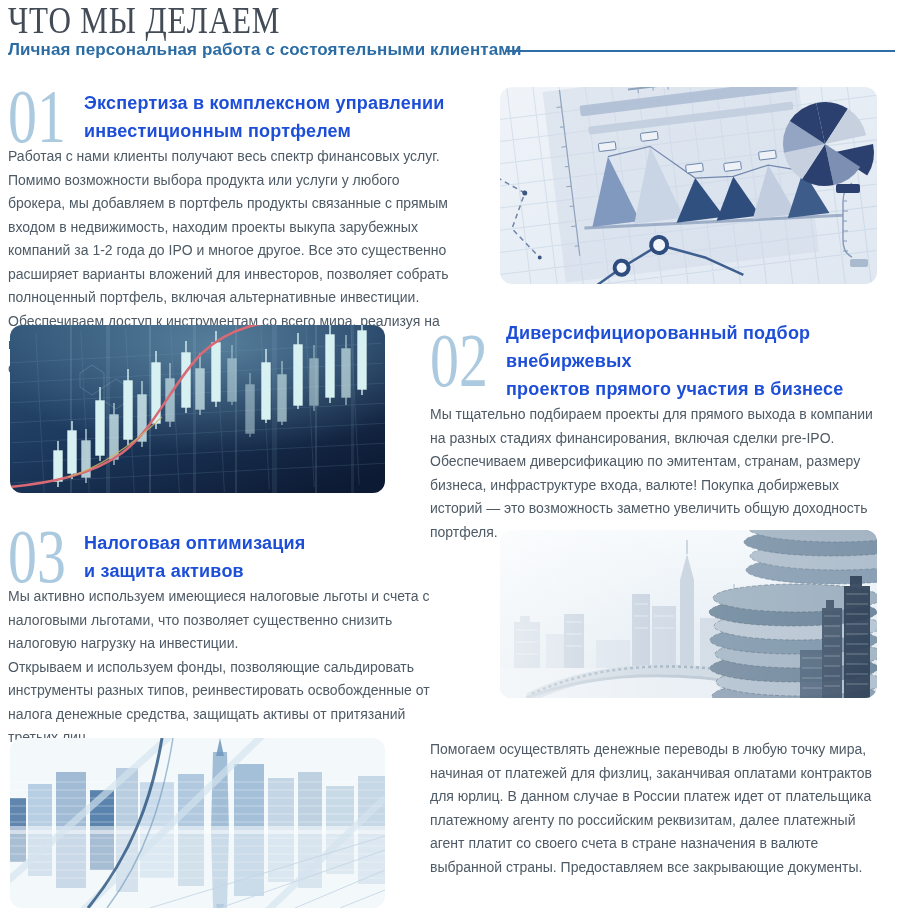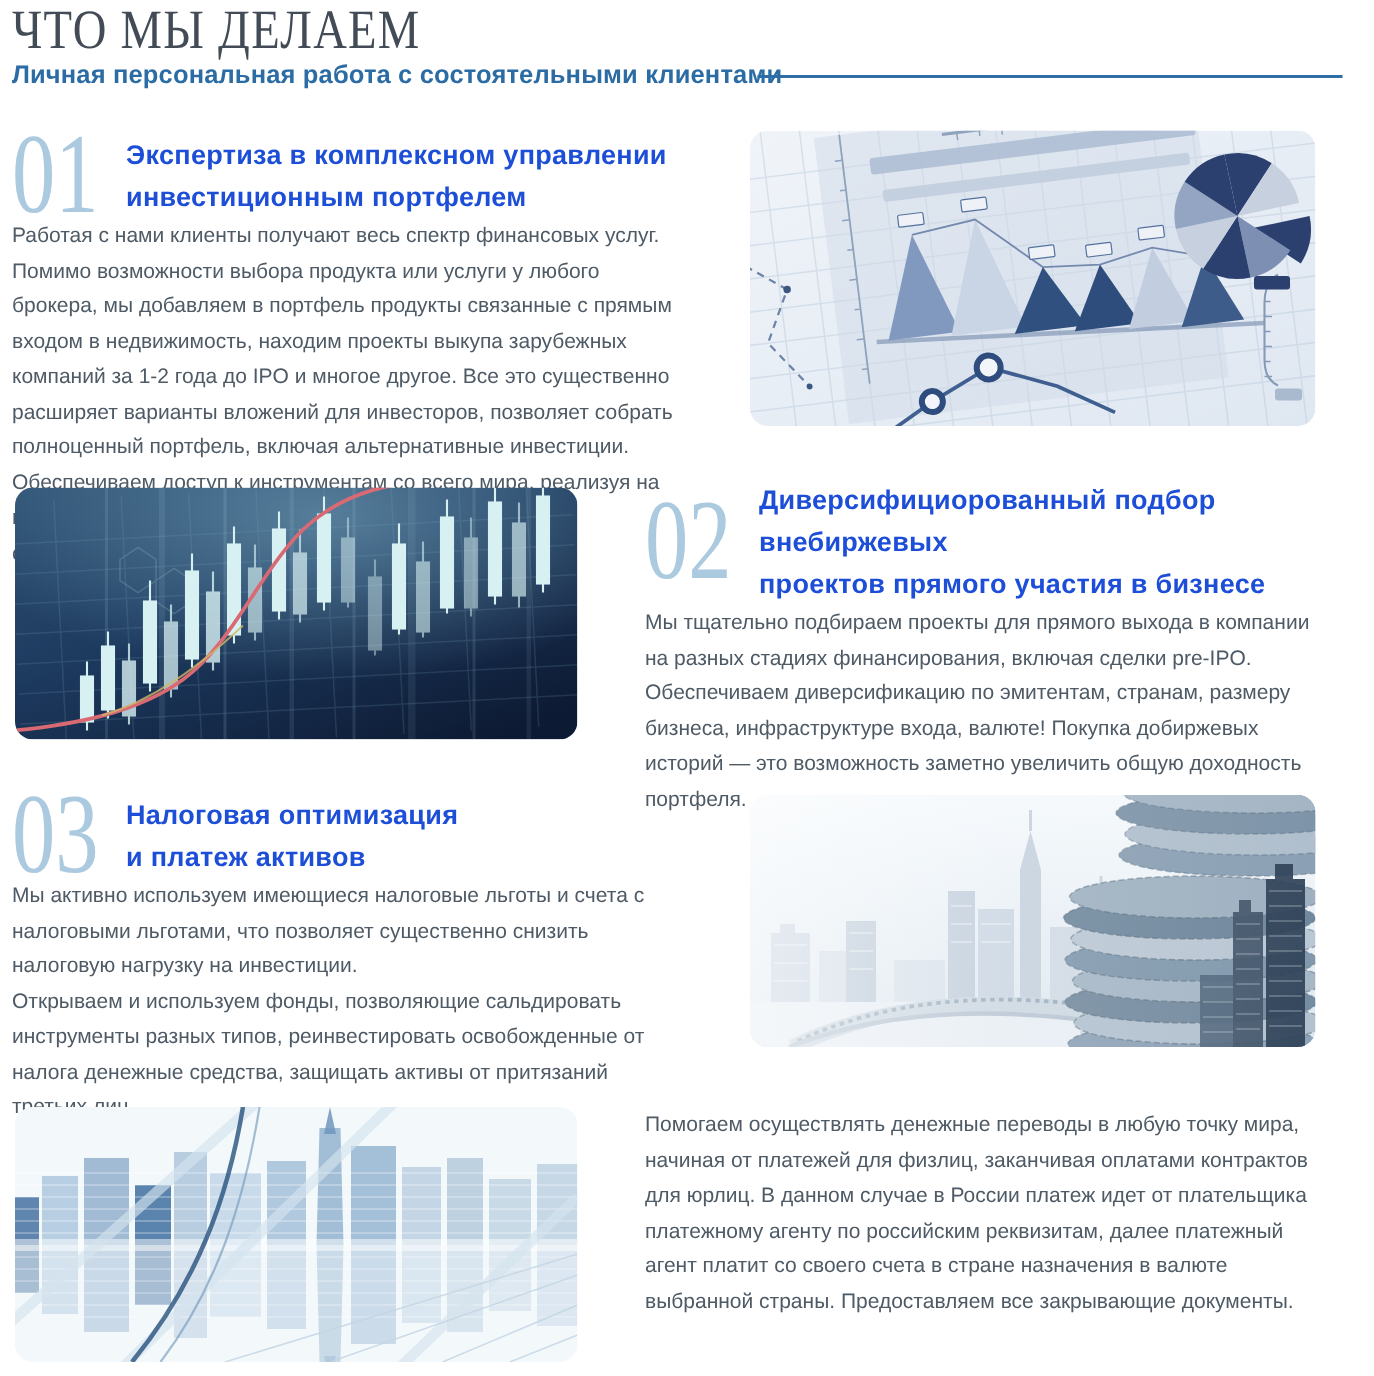--- a/index.html
+++ b/index.html
@@ -237,21 +237,21 @@
       <div class="svc-title">Диверсифициорованный подбор внебиржевых
 проектов прямого участия в бизнесе</div>
     </div>
     <div class="svc-body">Мы тщательно подбираем проекты для прямого выхода в компании на разных стадиях финансирования, включая сделки pre-IPO. Обеспечиваем диверсификацию по эмитентам, странам, размеру бизнеса, инфраструктуре входа, валюте! Покупка добиржевых историй — это возможность заметно увеличить общую доходность портфеля.</div>
   </div>
 
   <div class="svc-text" style="left:8px;top:526px;width:447px;">
     <div class="num-row">
       <div class="svc-num">03</div>
       <div class="svc-title">Налоговая оптимизация
-и платеж активов</div>
+и защита активов</div>
     </div>
     <div class="svc-body">Мы активно используем имеющиеся налоговые льготы и счета с налоговыми льготами, что позволяет существенно снизить налоговую нагрузку на инвестиции.
 Открываем и используем фонды, позволяющие сальдировать инструменты разных типов, реинвестировать освобожденные от налога денежные средства, защищать активы от притязаний третьих лиц.</div>
   </div>
 
   <div class="svc-img" style="left:500px;top:530px;width:377px;height:168px;" role="img" aria-label="Городской пейзаж со стопками монет (двойная экспозиция)">
     <svg width="377" height="168" viewBox="0 0 377 168">
       <defs>
         <linearGradient id="g3a" x1="0" y1="0" x2="0" y2="1">
           <stop offset="0" stop-color="#f5f9fc"></stop>

